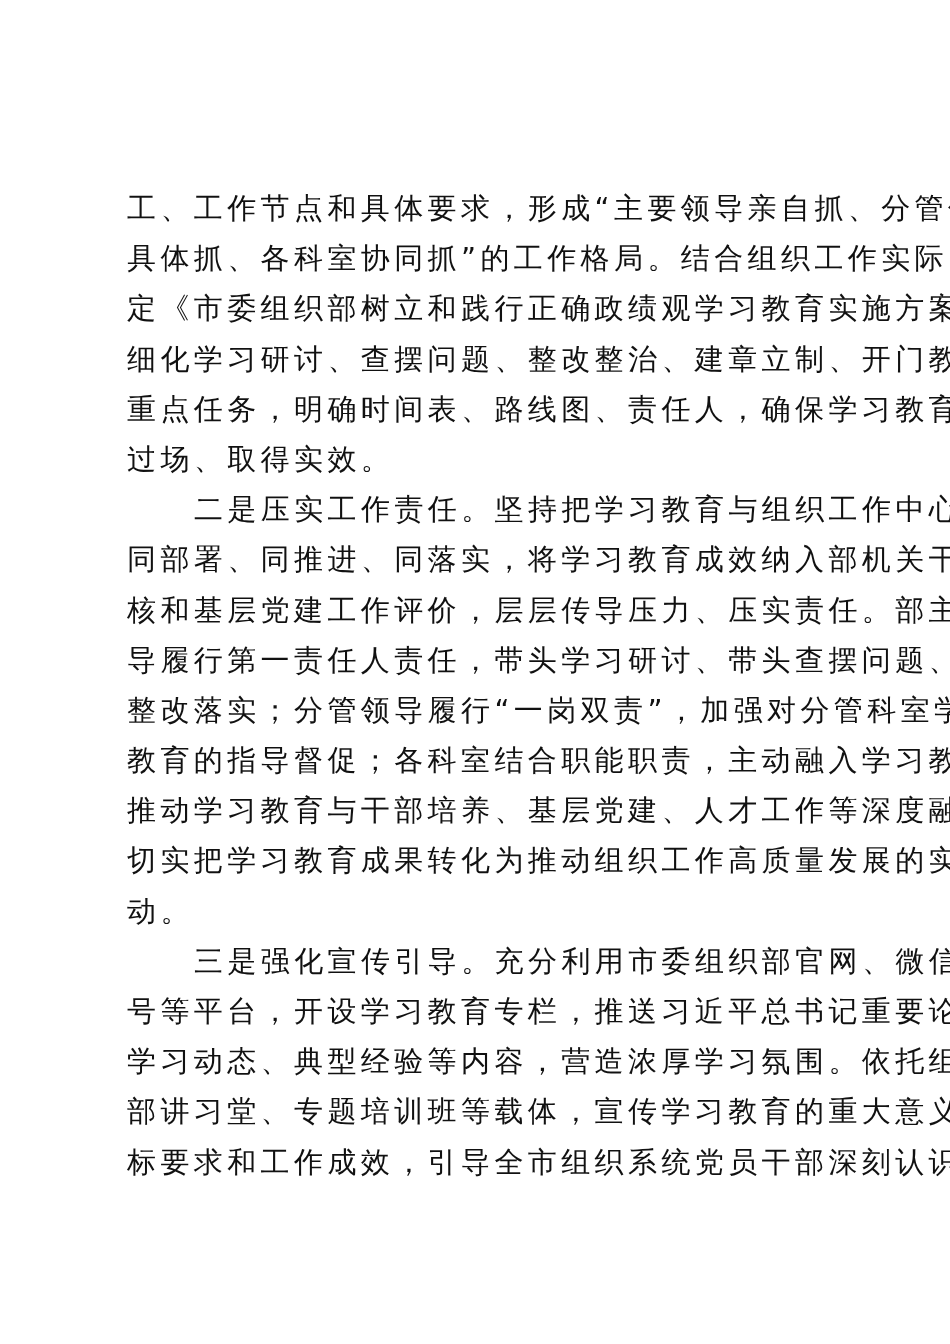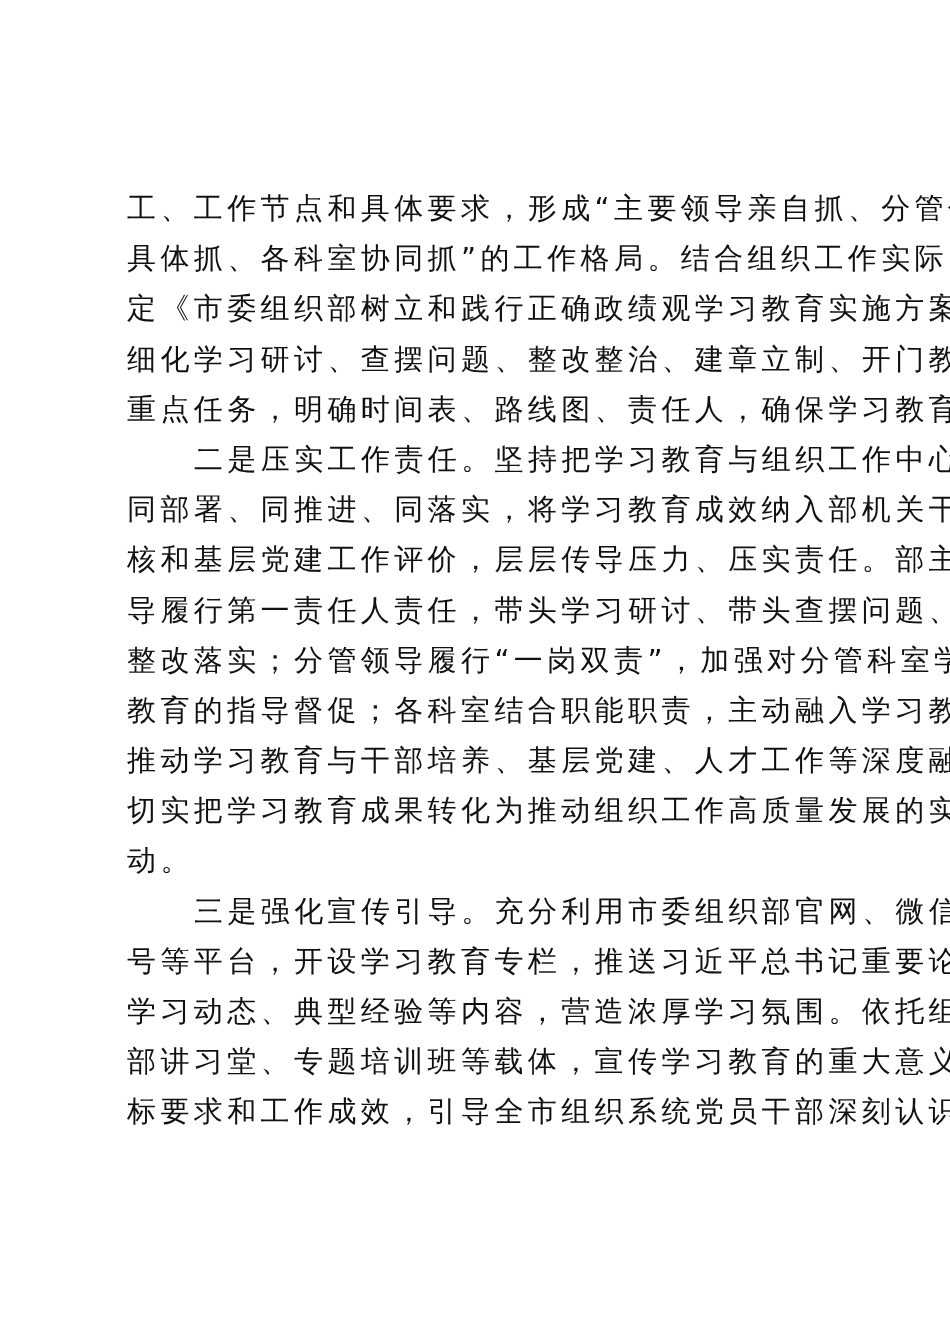--- a/index.html
+++ b/index.html
@@ -46,20 +46,21 @@
 
 <div class="page">
   <div class="content">
 
     <div class="paragraph">
       <div class="line">工、工作节点和具体要求，形成“主要领导亲自抓、分管领导</div>
       <div class="line">具体抓、各科室协同抓”的工作格局。结合组织工作实际，制</div>
       <div class="line">定《市委组织部树立和践行正确政绩观学习教育实施方案》，</div>
       <div class="line">细化学习研讨、查摆问题、整改整治、建章立制、开门教育等</div>
       <div class="line">重点任务，明确时间表、路线图、责任人，确保学习教育不走</div>
+      <div class="line">过场、取得实效。</div>
     </div>
 
     <div class="paragraph">
       <div class="line indent">二是压实工作责任。坚持把学习教育与组织工作中心任务</div>
       <div class="line">同部署、同推进、同落实，将学习教育成效纳入部机关干部考</div>
       <div class="line">核和基层党建工作评价，层层传导压力、压实责任。部主要领</div>
       <div class="line">导履行第一责任人责任，带头学习研讨、带头查摆问题、带头</div>
       <div class="line">整改落实；分管领导履行“一岗双责”，加强对分管科室学习</div>
       <div class="line">教育的指导督促；各科室结合职能职责，主动融入学习教育，</div>
       <div class="line">推动学习教育与干部培养、基层党建、人才工作等深度融合，</div>

